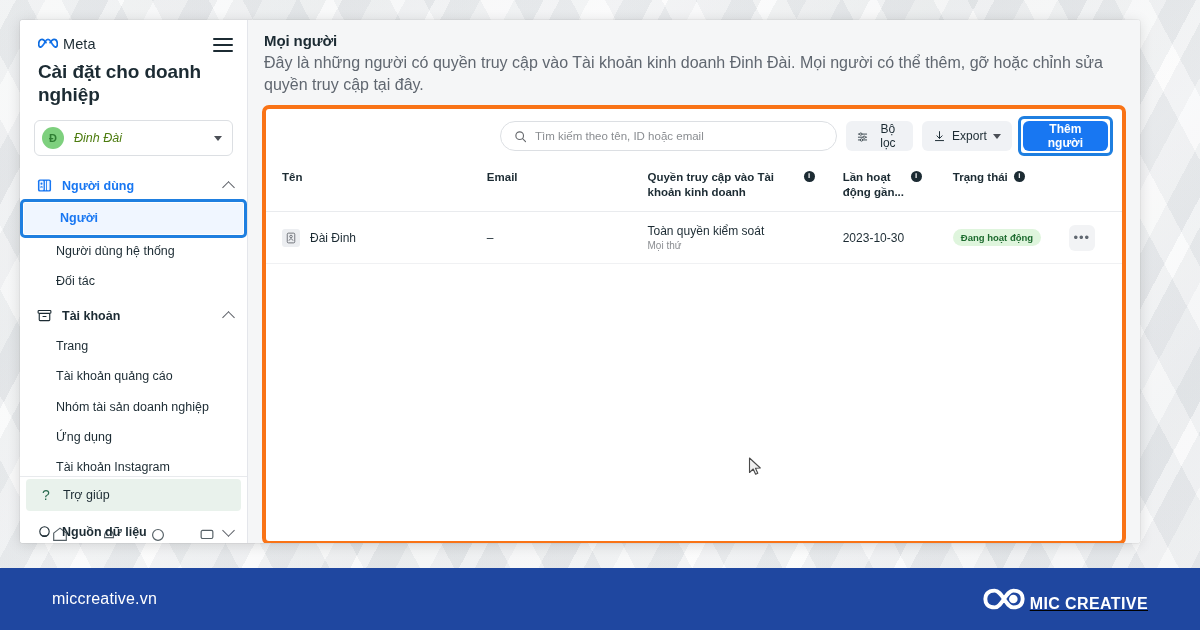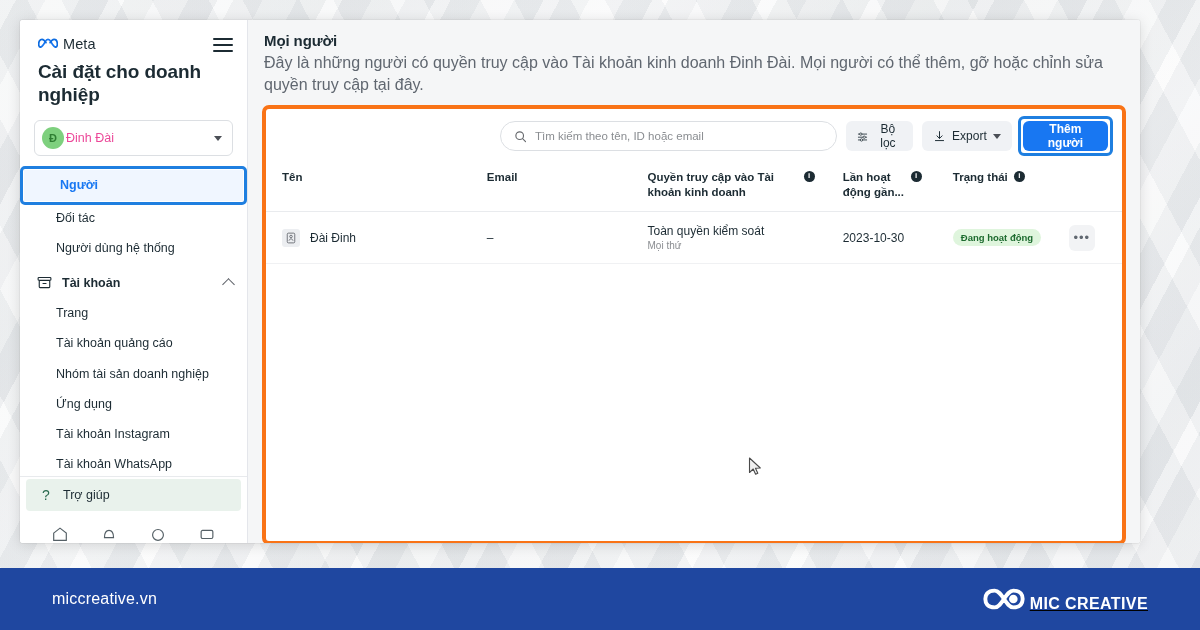--- a/index.html
+++ b/index.html
@@ -73,21 +73,21 @@
     background: #fff;
     cursor: pointer;
   }
   .biz-avatar {
     width: 22px; height: 22px; border-radius: 50%;
     background: #7ed07e;
     color: #2e7d32; font-size: 11px; font-weight: 700;
     display:flex; align-items:center; justify-content:center;
     flex: 0 0 22px;
   }
-  .biz-name { font-size: 12.5px; color: #ec4899; margin-left: 2px; flex: 1; }
+  .biz-name { font-size: 12.5px; color: #4d7c0f; margin-left: 10px; flex: 1; font-style: italic; }
   .caret { width:0;height:0;border-left:4px solid transparent;border-right:4px solid transparent;border-top:5px solid #4b4f56; }
 
   .nav { margin-top: 14px; }
   .nav-group-head {
     display:flex; align-items:center; gap:9px;
     padding: 7px 14px 7px 16px; cursor: pointer;
   }
   .nav-group-head .gicon { width:17px;height:17px;flex:0 0 17px;display:flex;align-items:center;justify-content:center; }
   .nav-group-head .glabel { font-size:12.5px; font-weight:600; color:#1c2b33; flex:1; }
   .nav-group-head.active .glabel { color:#1877f2; }
@@ -285,26 +285,40 @@
     <div class="sb-title">Cài đặt cho doanh nghiệp</div>
 
     <div class="biz-select">
       <div class="biz-avatar">Đ</div>
       <div class="biz-name">Đinh Đài</div>
       <div class="caret"></div>
     </div>
 
     <div class="nav">
 
+      <div class="nav-group-head active">
+        <span class="gicon">
+          <svg width="15" height="15" viewBox="0 0 16 16">
+            <rect x="1" y="1.5" width="14" height="13" rx="2" fill="#1877f2"></rect>
+            <rect x="2.6" y="3" width="4.4" height="10" rx="1" fill="#fff" opacity=".95"></rect>
+            <circle cx="4.8" cy="6" r="1.1" fill="#1877f2"></circle>
+            <path d="M3.1 10.2c.3-1 1-1.5 1.7-1.5s1.4.5 1.7 1.5z" fill="#1877f2"></path>
+            <rect x="8.4" y="3" width="1.3" height="10" rx=".6" fill="#fff" opacity=".95"></rect>
+            <rect x="10.6" y="3" width="2.8" height="10" rx=".8" fill="#fff" opacity=".95"></rect>
+          </svg>
+        </span>
+        <span class="glabel">Người dùng</span>
+        <span class="chev up"></span>
+      </div>
 
       <div class="sel-ring">
         <div class="nav-item selected">Người</div>
       </div>
+      <div class="nav-item">Người dùng hệ thống</div>
       <div class="nav-item">Đối tác</div>
-      <div class="nav-item">Người dùng hệ thống</div>
 
       <div class="nav-group-head" style="margin-top:4px;">
         <span class="gicon">
           <svg width="15" height="15" viewBox="0 0 16 16">
             <rect x="1.2" y="2.6" width="13.6" height="3" rx=".8" fill="none" stroke="#1c2b33" stroke-width="1.2"></rect>
             <rect x="2.4" y="5.8" width="11.2" height="7.6" rx=".8" fill="none" stroke="#1c2b33" stroke-width="1.2"></rect>
             <rect x="5.8" y="8.4" width="4.4" height="1.2" rx=".6" fill="#1c2b33"></rect>
           </svg>
         </span>
         <span class="glabel">Tài khoản</span>

